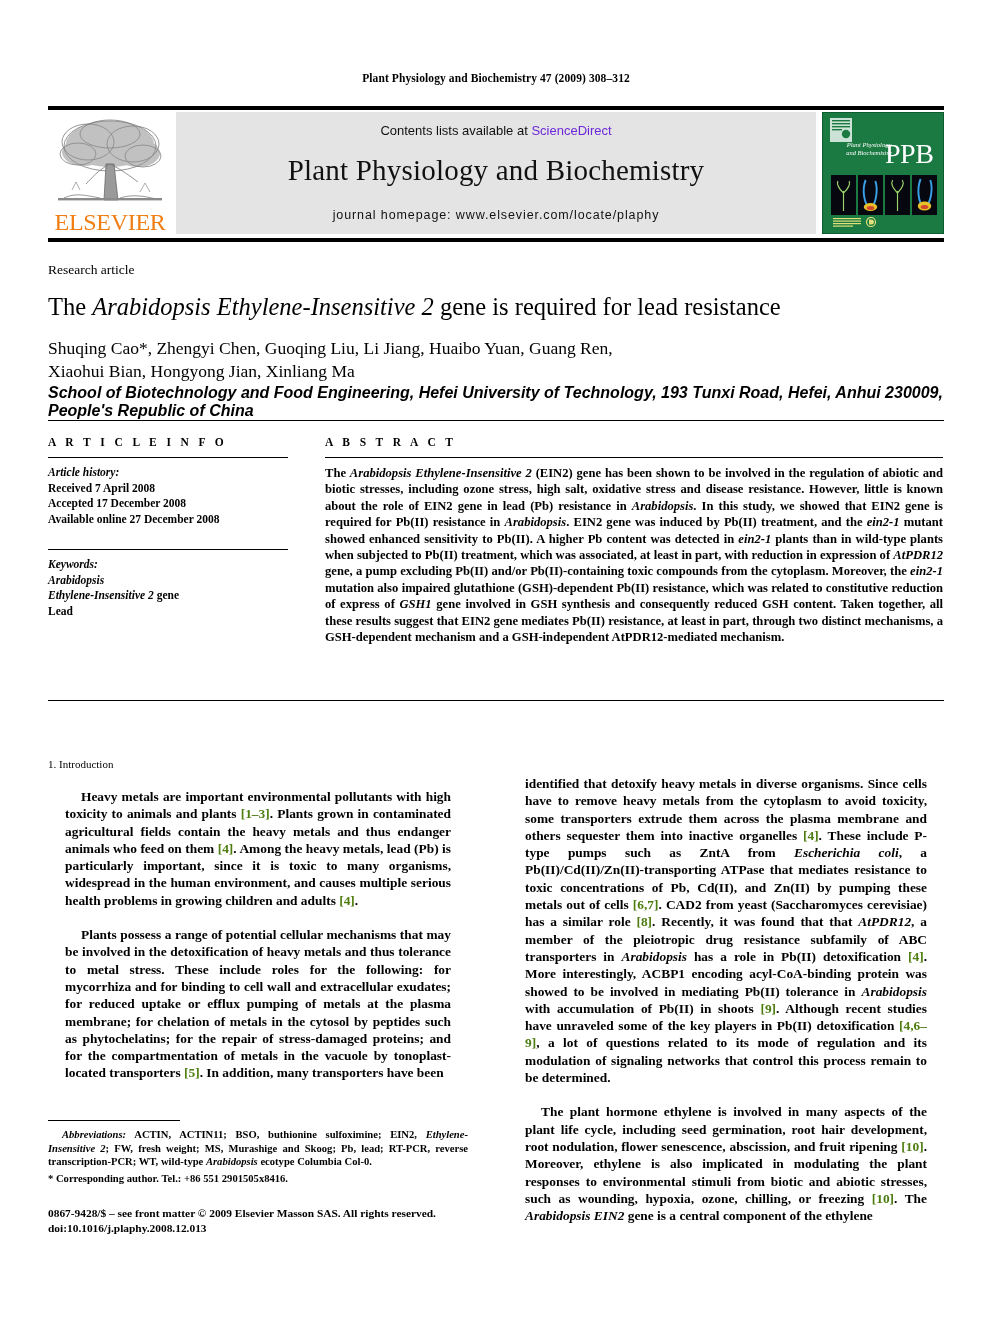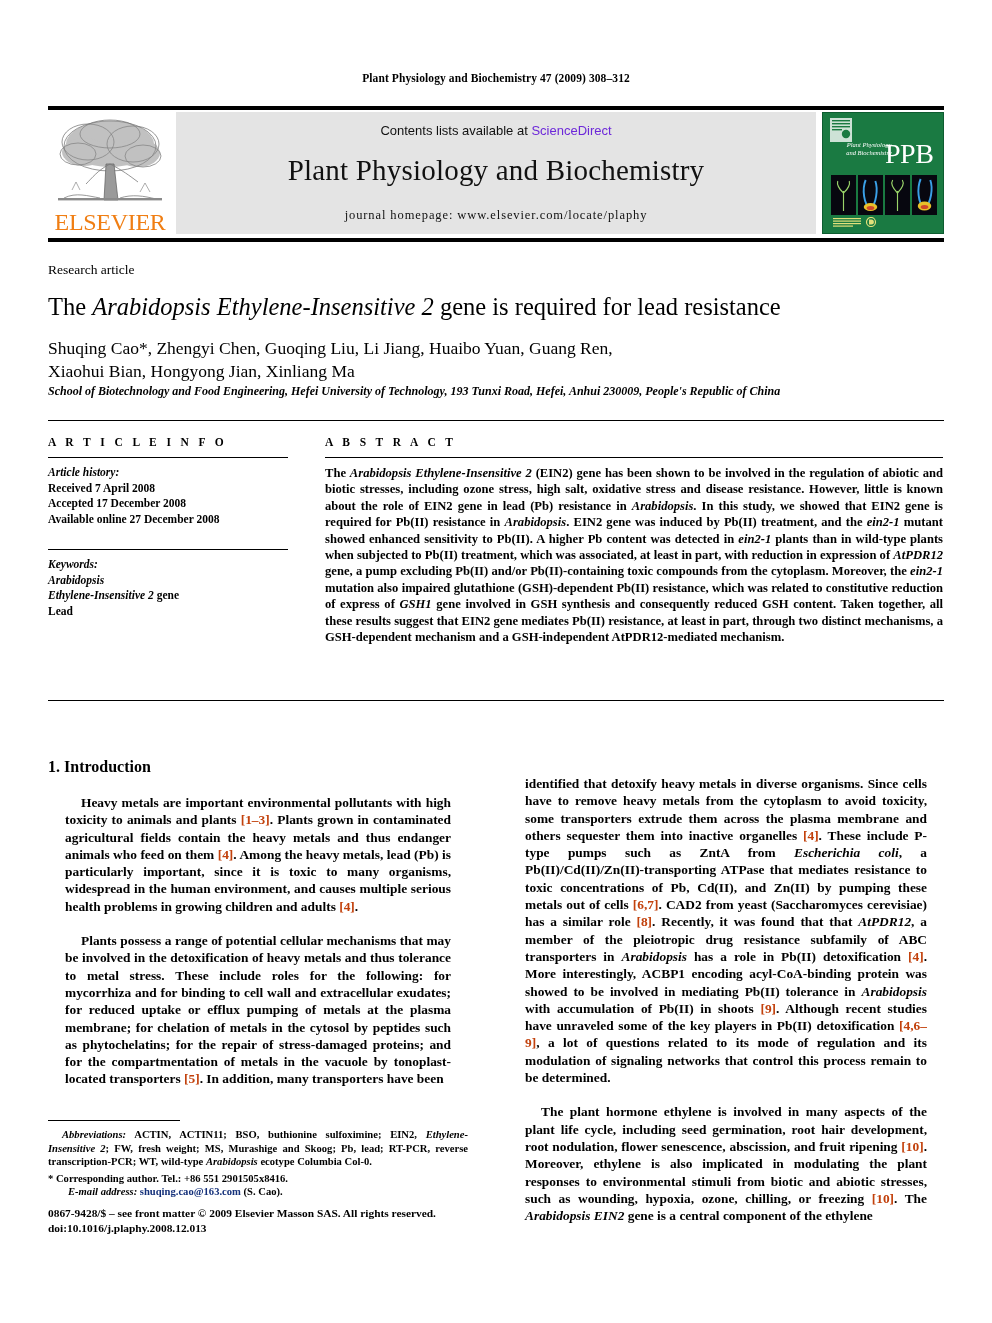--- a/index.html
+++ b/index.html
@@ -86,21 +86,21 @@
     width: 640px;
     font-family: "Liberation Serif", serif;
     font-size: 29px;
     color: #111;
     letter-spacing: 0.2px;
   }
   .homepage-line {
     position: absolute;
     left: 0; top: 96px;
     width: 640px;
-    font-family: Liberation Serif, serif;
+    font-family: Liberation Sans, sans-serif;
     font-size: 12.5px;
     color: #111;
     letter-spacing: 0.9px;
   }
 
   .cover-thumb {
     position: absolute;
     left: 822px; top: 112px;
     width: 122px; height: 122px;
     background: #1a7a42;
@@ -174,24 +174,24 @@
     left: 48px; top: 337px;
     width: 880px;
     font-family: "Liberation Serif", serif;
     font-size: 17.5px;
     line-height: 23px;
   }
   .affil {
     position: absolute;
     left: 48px; top: 384px;
     width: 896px;
-    font-family: Liberation Serif, serif;
+    font-family: Liberation Sans, sans-serif;
     font-style: italic;
     font-weight: bold;
-    font-size: 12px;
+    font-size: 16px;
   }
 
   
   .block-rule-top {
     position: absolute;
     left: 48px; top: 420px;
     width: 896px; height: 1px;
     background: #000;
   }
   .block-rule-bottom {
@@ -266,36 +266,36 @@
     left: 48px; top: 758px;
     width: 420px;
   }
   .col-right {
     position: absolute;
     left: 508px; top: 758px;
     width: 436px;
   }
   .sec-head {
     font-family: "Liberation Serif", serif;
-    font-weight: bold;
-    font-size: 16px;
+    font-weight: normal;
+    font-size: 11px;
     margin: 0 0 18px 0;
   }
   .para {
     font-family: "Liberation Serif", serif;
     font-weight: bold;
     font-size: 13.4px;
     line-height: 17.3px;
     text-align: justify;
     text-justify: inter-word;
     margin: 17px;
     text-indent: 16px;
   }
   .para + .para { margin-top: 0; }
-  .ref { color: #c2410c; }
+  .ref { color: #4d7c0f; }
   .it { font-style: italic; }
 
   
   .footnote-rule {
     position: absolute;
     left: 48px; top: 1120px;
     width: 132px; height: 1px;
     background: #000;
   }
   .footnotes {
@@ -477,21 +477,20 @@
 
   <div class="col-right">
     <p class="para" style="text-indent:0"><span>identified that detoxify heavy metals in diverse organisms. Since cells have to remove heavy metals from the cytoplasm to avoid toxicity, some transporters extrude them across the plasma membrane and others sequester them into inactive organelles </span><span class="ref">[4]</span><span>. These include P-type pumps such as ZntA from </span><span class="it">Escherichia coli</span><span>, a Pb(II)/Cd(II)/Zn(II)-transporting ATPase that mediates resistance to toxic concentrations of Pb, Cd(II), and Zn(II) by pumping these metals out of cells </span><span class="ref">[6,7]</span><span>. CAD2 from yeast (Saccharomyces cerevisiae) has a similar role </span><span class="ref">[8]</span><span>. Recently, it was found that that </span><span class="it">AtPDR12</span><span>, a member of the pleiotropic drug resistance subfamily of ABC transporters in </span><span class="it">Arabidopsis</span><span> has a role in Pb(II) detoxification </span><span class="ref">[4]</span><span>. More interestingly, ACBP1 encoding acyl-CoA-binding protein was showed to be involved in mediating Pb(II) tolerance in </span><span class="it">Arabidopsis</span><span> with accumulation of Pb(II) in shoots </span><span class="ref">[9]</span><span>. Although recent studies have unraveled some of the key players in Pb(II) detoxification </span><span class="ref">[4,6–9]</span><span>, a lot of questions related to its mode of regulation and its modulation of signaling networks that control this process remain to be determined.</span></p>
     <p class="para"><span>The plant hormone ethylene is involved in many aspects of the plant life cycle, including seed germination, root hair development, root nodulation, flower senescence, abscission, and fruit ripening </span><span class="ref">[10]</span><span>. Moreover, ethylene is also implicated in modulating the plant responses to environmental stimuli from biotic and abiotic stresses, such as wounding, hypoxia, ozone, chilling, or freezing </span><span class="ref">[10]</span><span>. The </span><span class="it">Arabidopsis EIN2</span><span> gene is a central component of the ethylene</span></p>
   </div>
 
   <div class="footnote-rule"></div>
   <div class="footnotes">
     <div class="fn-indent"><span class="it">Abbreviations:</span><span> ACTIN, ACTIN11; BSO, buthionine sulfoximine; EIN2, </span><span class="it">Ethylene-Insensitive 2</span><span>; FW, fresh weight; MS, Murashige and Skoog; Pb, lead; RT-PCR, reverse transcription-PCR; WT, wild-type </span><span class="it">Arabidopsis</span><span> ecotype Columbia Col-0.</span></div>
     <div class="fn-corr">* Corresponding author. Tel.: +86 551 2901505x8416.</div>
-    <div class="fn-email"><span class="it">E-mail address:</span> <span class="mail-link">shuqing.cao@163.com</span><span> (S. Cao).</span></div>
   </div>
 
   <div class="imprint">
     <div>0867-9428/$ – see front matter © 2009 Elsevier Masson SAS. All rights reserved.</div>
     <div>doi:10.1016/j.plaphy.2008.12.013</div>
   </div>
 
 </div>
 
 </body></html>

